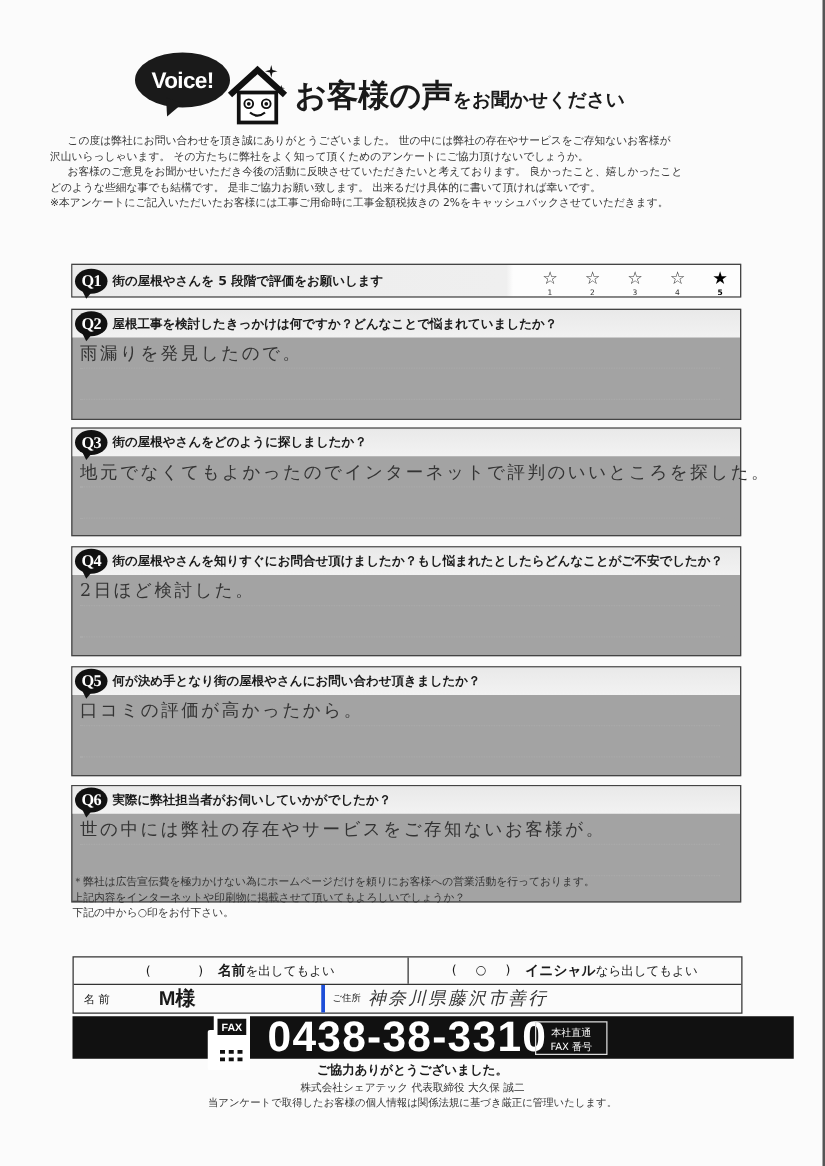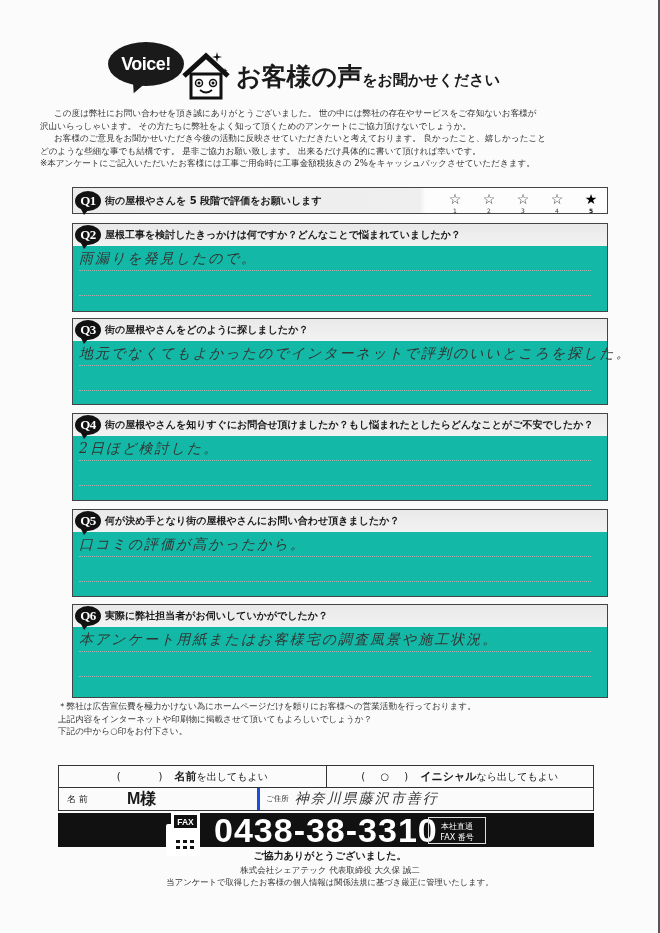--- a/index.html
+++ b/index.html
@@ -17,33 +17,33 @@
     .house-icon { position:absolute; left:72px; top:8px; width:52px; height:52px; }
     .title {
       position:absolute; left:128px; top:18px; font-weight:bold; font-size:25px; letter-spacing:0px; white-space:nowrap;
       font-family:"DejaVu Sans",sans-serif;
     }
     .title .small { font-size:15px; }
     .intro { position:absolute; left:40px; top:107px; width:580px; font-size:8.6px; line-height:12.6px; color:#333; }
     .intro p { margin:0; white-space:nowrap; }
     .intro p.indent { padding-left:14px; }
 
-    .qbox { position:absolute; left:72px; width:534px; border:1.5px solid #444; background:#14b8a6; }
+    .qbox { position:absolute; left:57px; width:534px; border:1.5px solid #444; background:#a3a3a3;margin-top:24px; }
     .qhead { height:22px; background:linear-gradient(#e9e9e9,#f2f2f2); display:flex; align-items:center; position:relative; }
     .qbadge {
       width:26px; height:20px; background:#111; color:#fff; border-radius:50%; font-size:13px; font-weight:bold;
       display:flex; align-items:center; justify-content:center; margin-left:2px; position:relative;
       font-family:"Liberation Serif",serif; letter-spacing:-0.5px;
     }
     .qbadge::after { content:""; position:absolute; left:6px; bottom:-4px; border-left:3px solid transparent; border-right:5px solid transparent; border-top:6px solid #111; }
     .qtext { font-size:10px; font-weight:bold; margin-left:4px; white-space:nowrap; }
     .answer-line { height:24px; border-bottom:1px dotted #aaa; margin:0 16px 0 6px; position:relative; }
     .answer {
       position:absolute; left:0; bottom:2px; font-family:"DejaVu Serif",serif; font-size:14px; color:#333;
-      letter-spacing:2px; white-space:nowrap; font-style:italic;
+      letter-spacing:2px; white-space:nowrap; 
     }
     .stars { position:absolute; right:8px; top:0; height:22px; display:flex; gap:18px; align-items:center; }
     .star { width:16px; text-align:center; position:relative; font-size:14px; line-height:14px; color:#333; }
     .star .num { position:absolute; left:6px; top:12px; font-size:6px; }
     .star.selected { color:#000; font-weight:bold; }
 
     .notes { position:absolute; left:58px; top:700px; width:560px; font-size:8.6px; line-height:12.7px; color:#333; }
     .notes p { margin:0; white-space:nowrap; }
 
     .consent { position:absolute; left:58px; top:765px; width:534px; border:1.5px solid #333; }
@@ -52,21 +52,21 @@
     .consent-cell + .consent-cell { border-left:1px solid #333; }
     .consent-cell b { font-size:11px; }
     .paren { margin-right:6px; letter-spacing:6px; }
     .info-row { display:flex; height:22px; }
     .name-label { width:60px; font-size:9px; display:flex; align-items:center; padding-left:8px; }
     .name-value { width:130px; font-size:16px; font-weight:bold; display:flex; align-items:center; font-family:"Liberation Sans",sans-serif; }
     .addr { flex:1; border-left:3px solid #1d4ed8; display:flex; align-items:center; padding-left:6px; }
     .addr-label { font-size:7.5px; margin-right:6px; }
     .addr-value { font-family:"DejaVu Serif",serif; font-size:14px; font-style:italic; letter-spacing:2px; color:#333; }
 
-    .faxbar { position:absolute; left:58px; top:813px; width:536px; height:34px; background:#111; }
+    .faxbar { position:absolute; left:58px; top:813px; width:536px; height:34px; background:#111;padding-left:41px; }
     .fax-icon { position:absolute; left:108px; top:-1px; width:34px; height:44px; }
     .fax-number { position:absolute; left:156px; top:0; height:34px; display:flex; align-items:center; color:#fff; font-size:34px; font-weight:bold; font-family:"Liberation Sans",sans-serif; letter-spacing:1px; }
     .fax-tag { position:absolute; left:370px; top:4px; width:56px; height:25px; border:1px solid #ddd; color:#fff; font-size:8px; line-height:11px; display:flex; flex-direction:column; align-items:center; justify-content:flex-end; }
 
     .thanks { position:absolute; left:0; width:660px; top:849px; text-align:center; font-size:10px; font-weight:bold; }
     .company { position:absolute; left:0; width:660px; top:865px; text-align:center; font-size:8.5px; color:#333; }
     .privacy { position:absolute; left:0; width:660px; top:877px; text-align:center; font-size:8.3px; color:#333; }
     .page-edge { position:absolute; right:0; top:0; width:2px; height:933px; background:#555; }
   </style>
 </head>
@@ -158,21 +158,21 @@
     </div>
   <div class="answer-line"></div>
 </div>
 
 <div class="qbox" style="top:604px;height:92px;">
   <div class="qhead">
     <div class="qbadge">Q6</div>
     <div class="qtext">実際に弊社担当者がお伺いしていかがでしたか？</div>
   </div>
   <div class="answer-line">
-      <span class="answer">本アンケート用紙またはお客様宅の調査風景や施工状況。</span>
+      <span class="answer">世の中には弊社の存在やサービスをご存知ないお客様が。</span>
     </div>
   <div class="answer-line"></div>
 </div>
 
 <div class="notes">
   <p>＊弊社は広告宣伝費を極力かけない為にホームページだけを頼りにお客様への営業活動を行っております。</p>
   <p>上記内容をインターネットや印刷物に掲載させて頂いてもよろしいでしょうか？</p>
   <p>下記の中から○印をお付下さい。</p>
 </div>
 

